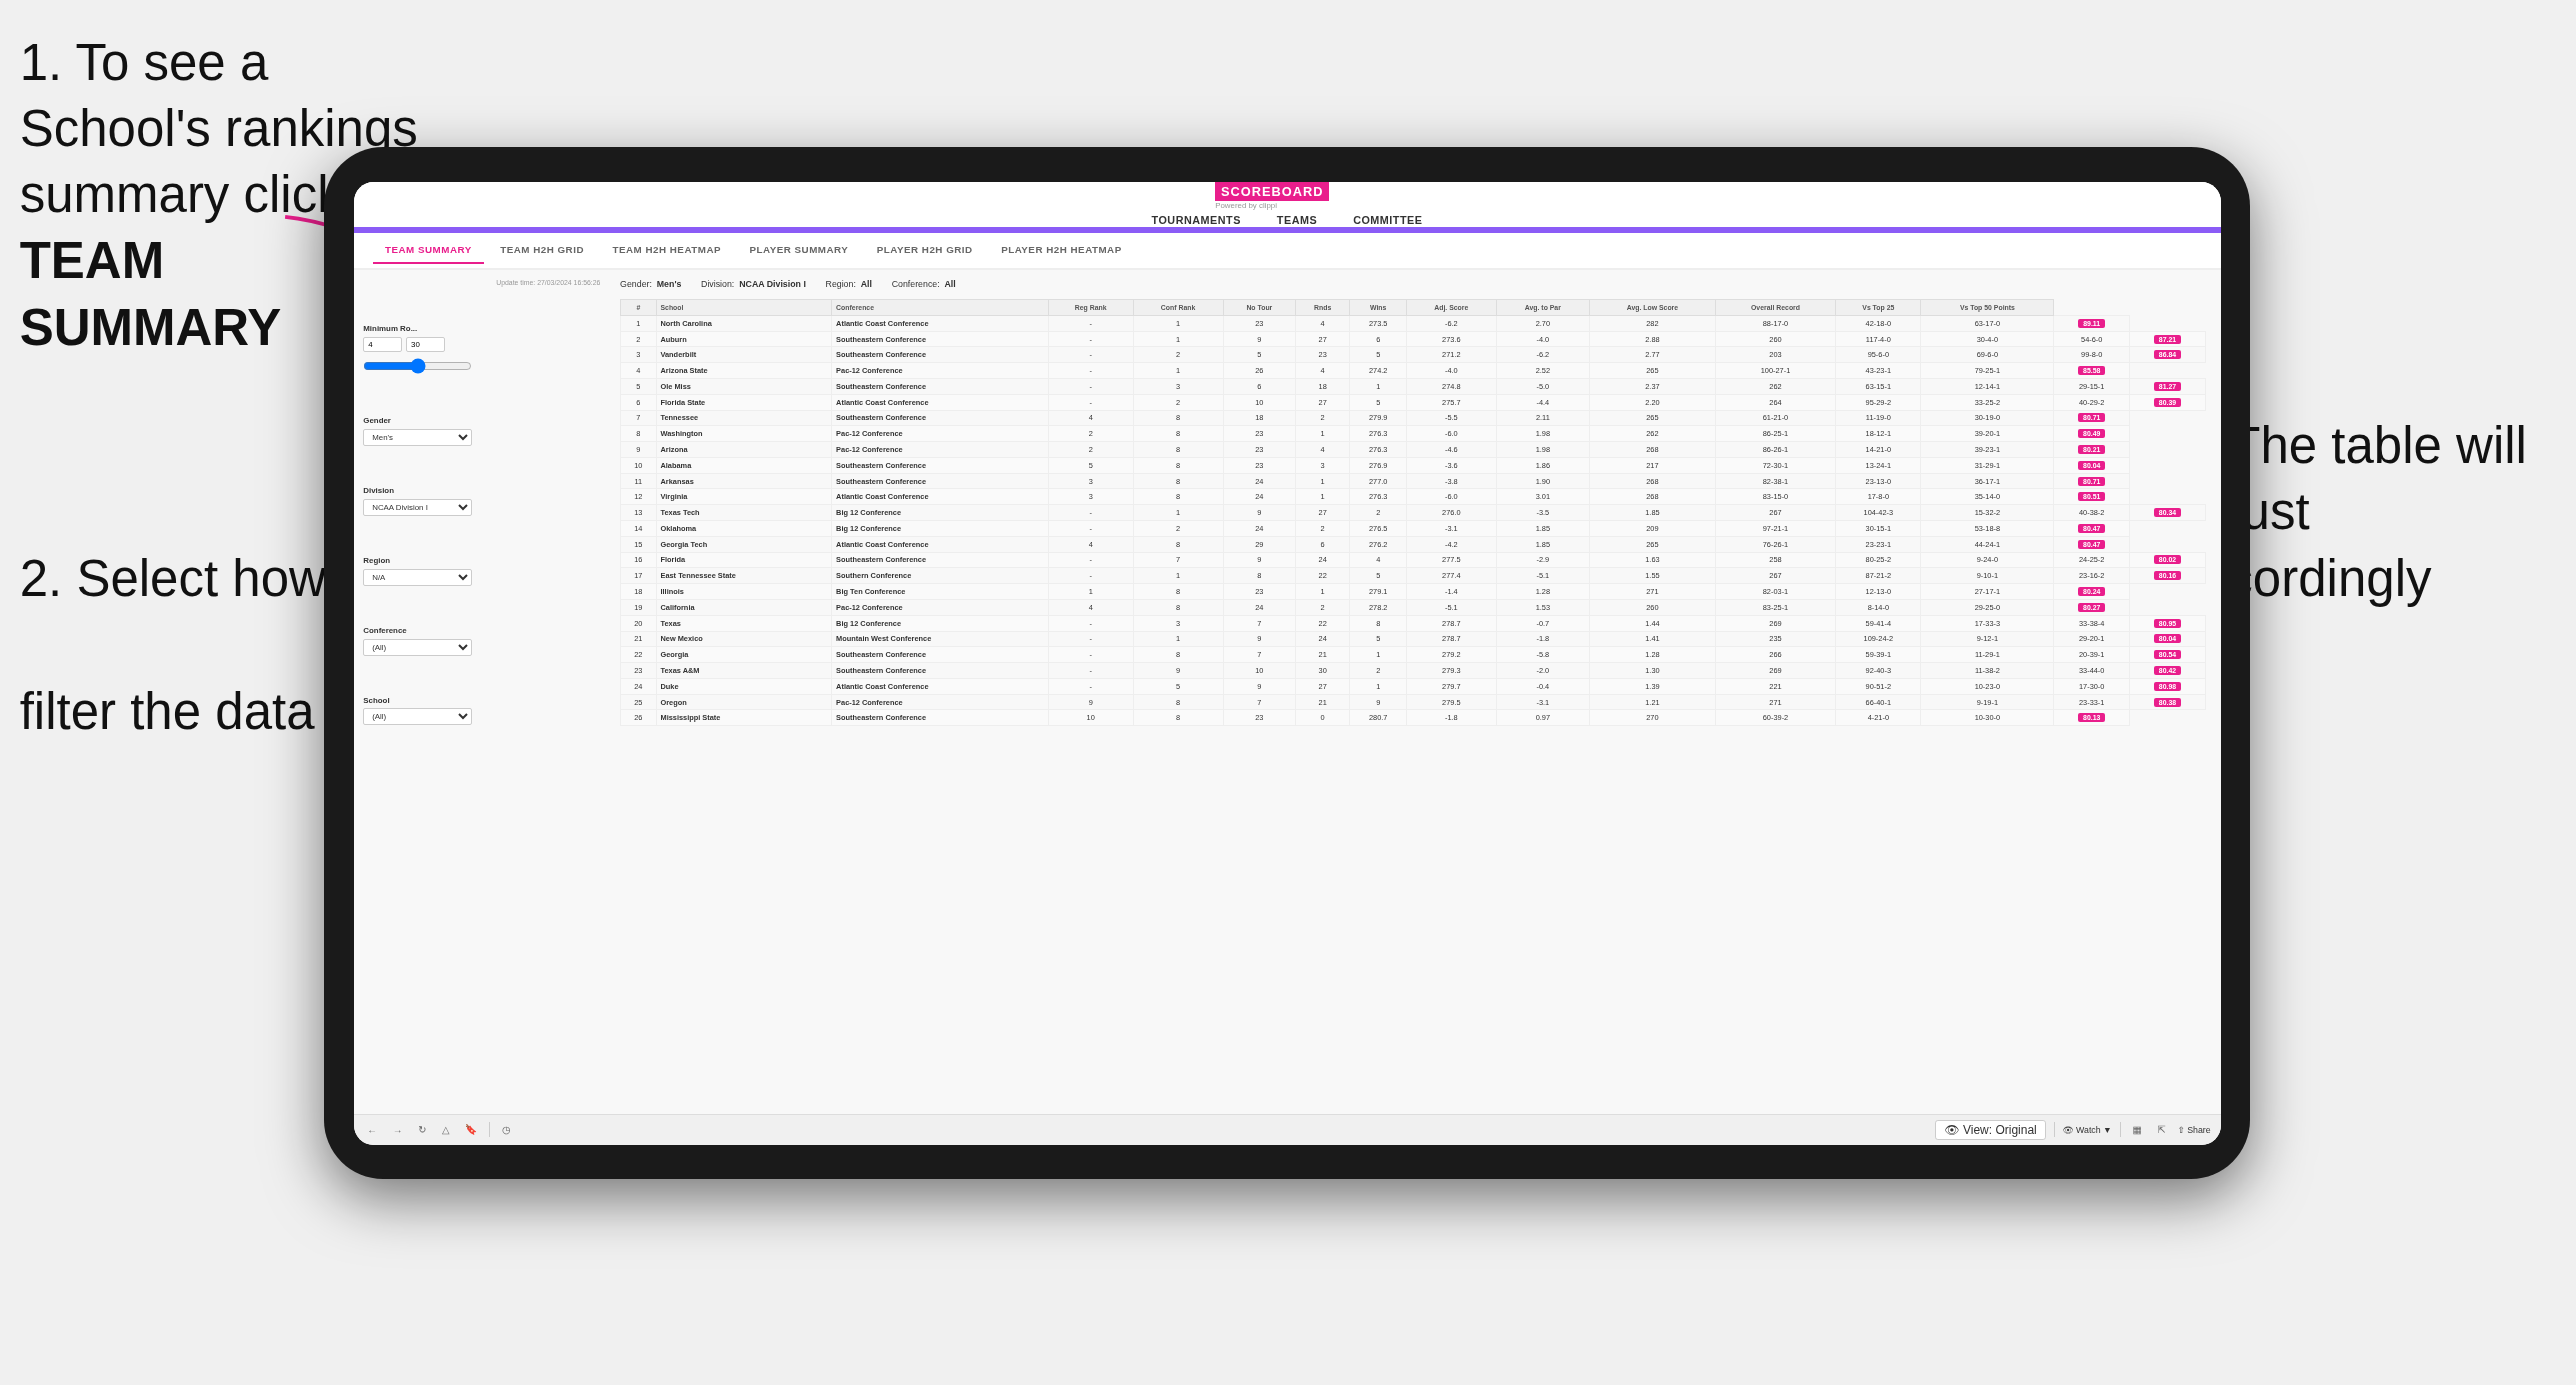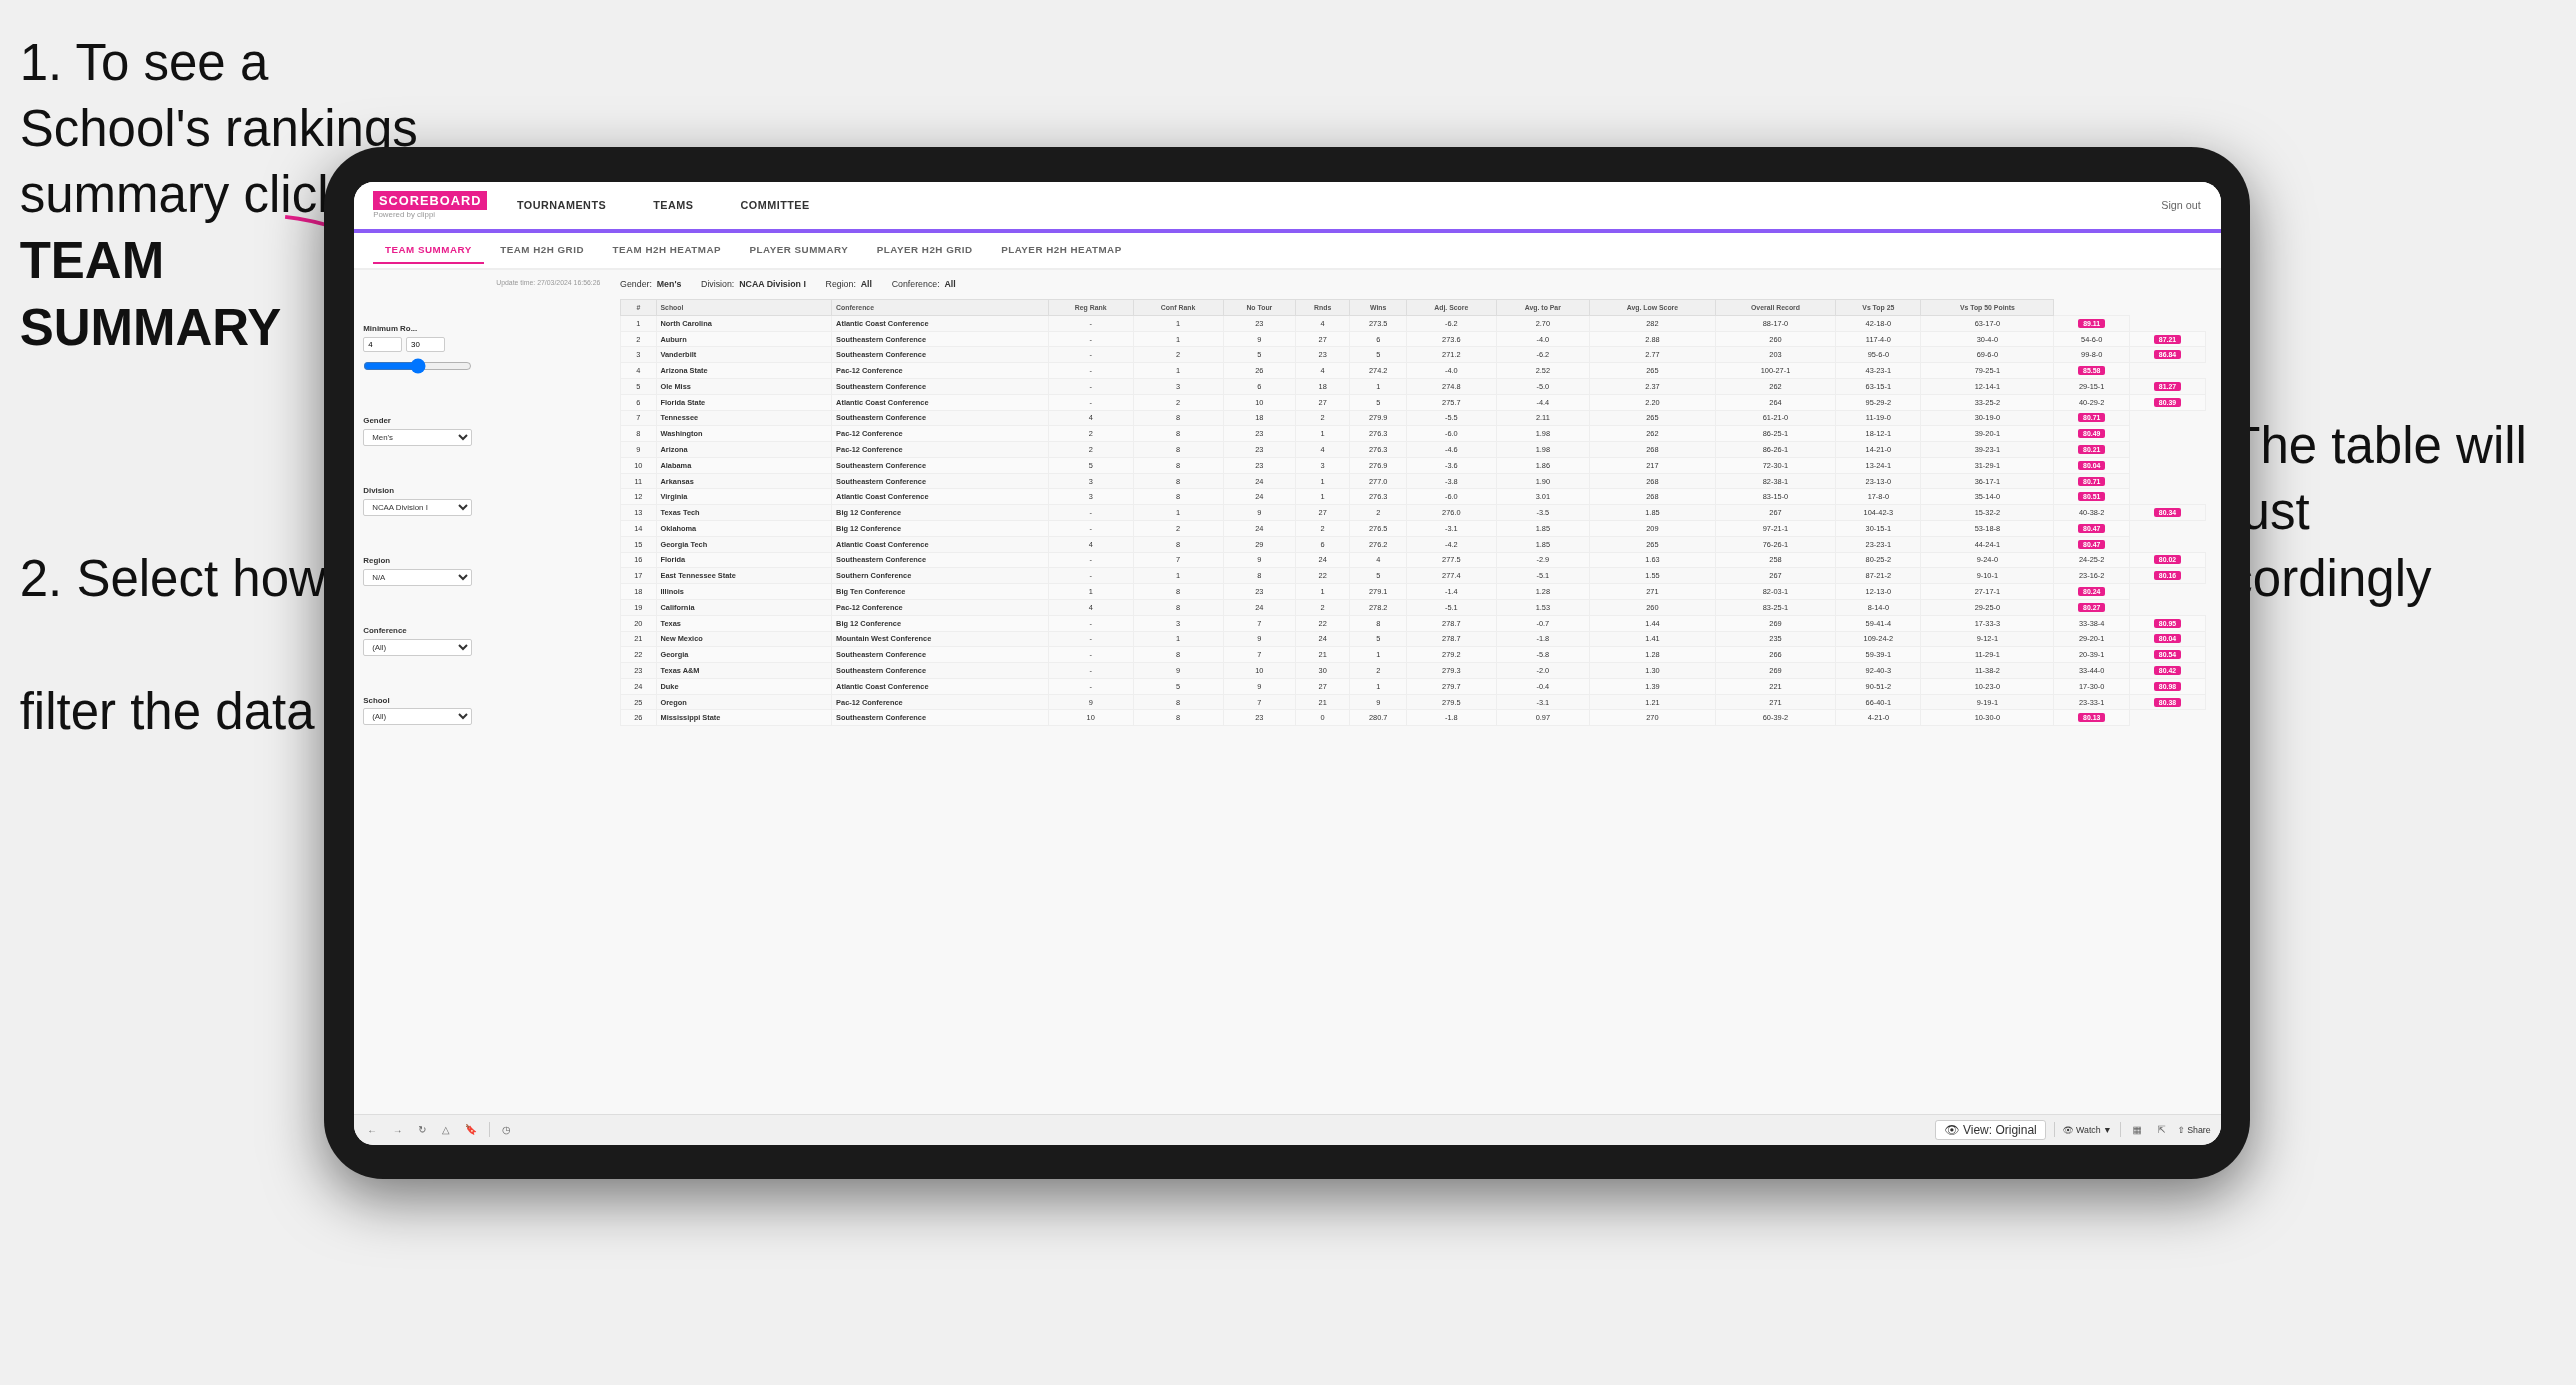--- a/index.html
+++ b/index.html
@@ -66,26 +66,27 @@
       background: #fff;
       border-radius: 19.7px;
       overflow: hidden;
       display: flex;
       flex-direction: column;
     }
 
     
     .app-header {
       background: #fff;
-      border-bottom: 4px solid #8b5cf6;
+      border-bottom: 6px solid #8b5cf6;
       padding: 0 19.7px;
       display: flex;
       align-items: center;
       height: 51px;
       flex-shrink: 0;
+      flex-direction: column;
     }
 
     .logo-area {
       display: flex;
       flex-direction: column;
       margin-right: 29.5px;
     }
 
     .logo-text {
       background: #e91e8c;
@@ -96,21 +97,21 @@
       letter-spacing: 1px;
     }
 
     .powered-by {
       font-size: 7.9px;
       color: #999;
     }
 
     .nav-items {
       display: flex;
-      gap: 47px;
+      gap: 36px;
       align-items: center;
       flex: 1;
     }
 
     .nav-item {
       font-size: 10.8px;
       font-weight: 600;
       color: #333;
       text-transform: uppercase;
       letter-spacing: 0.5px;

